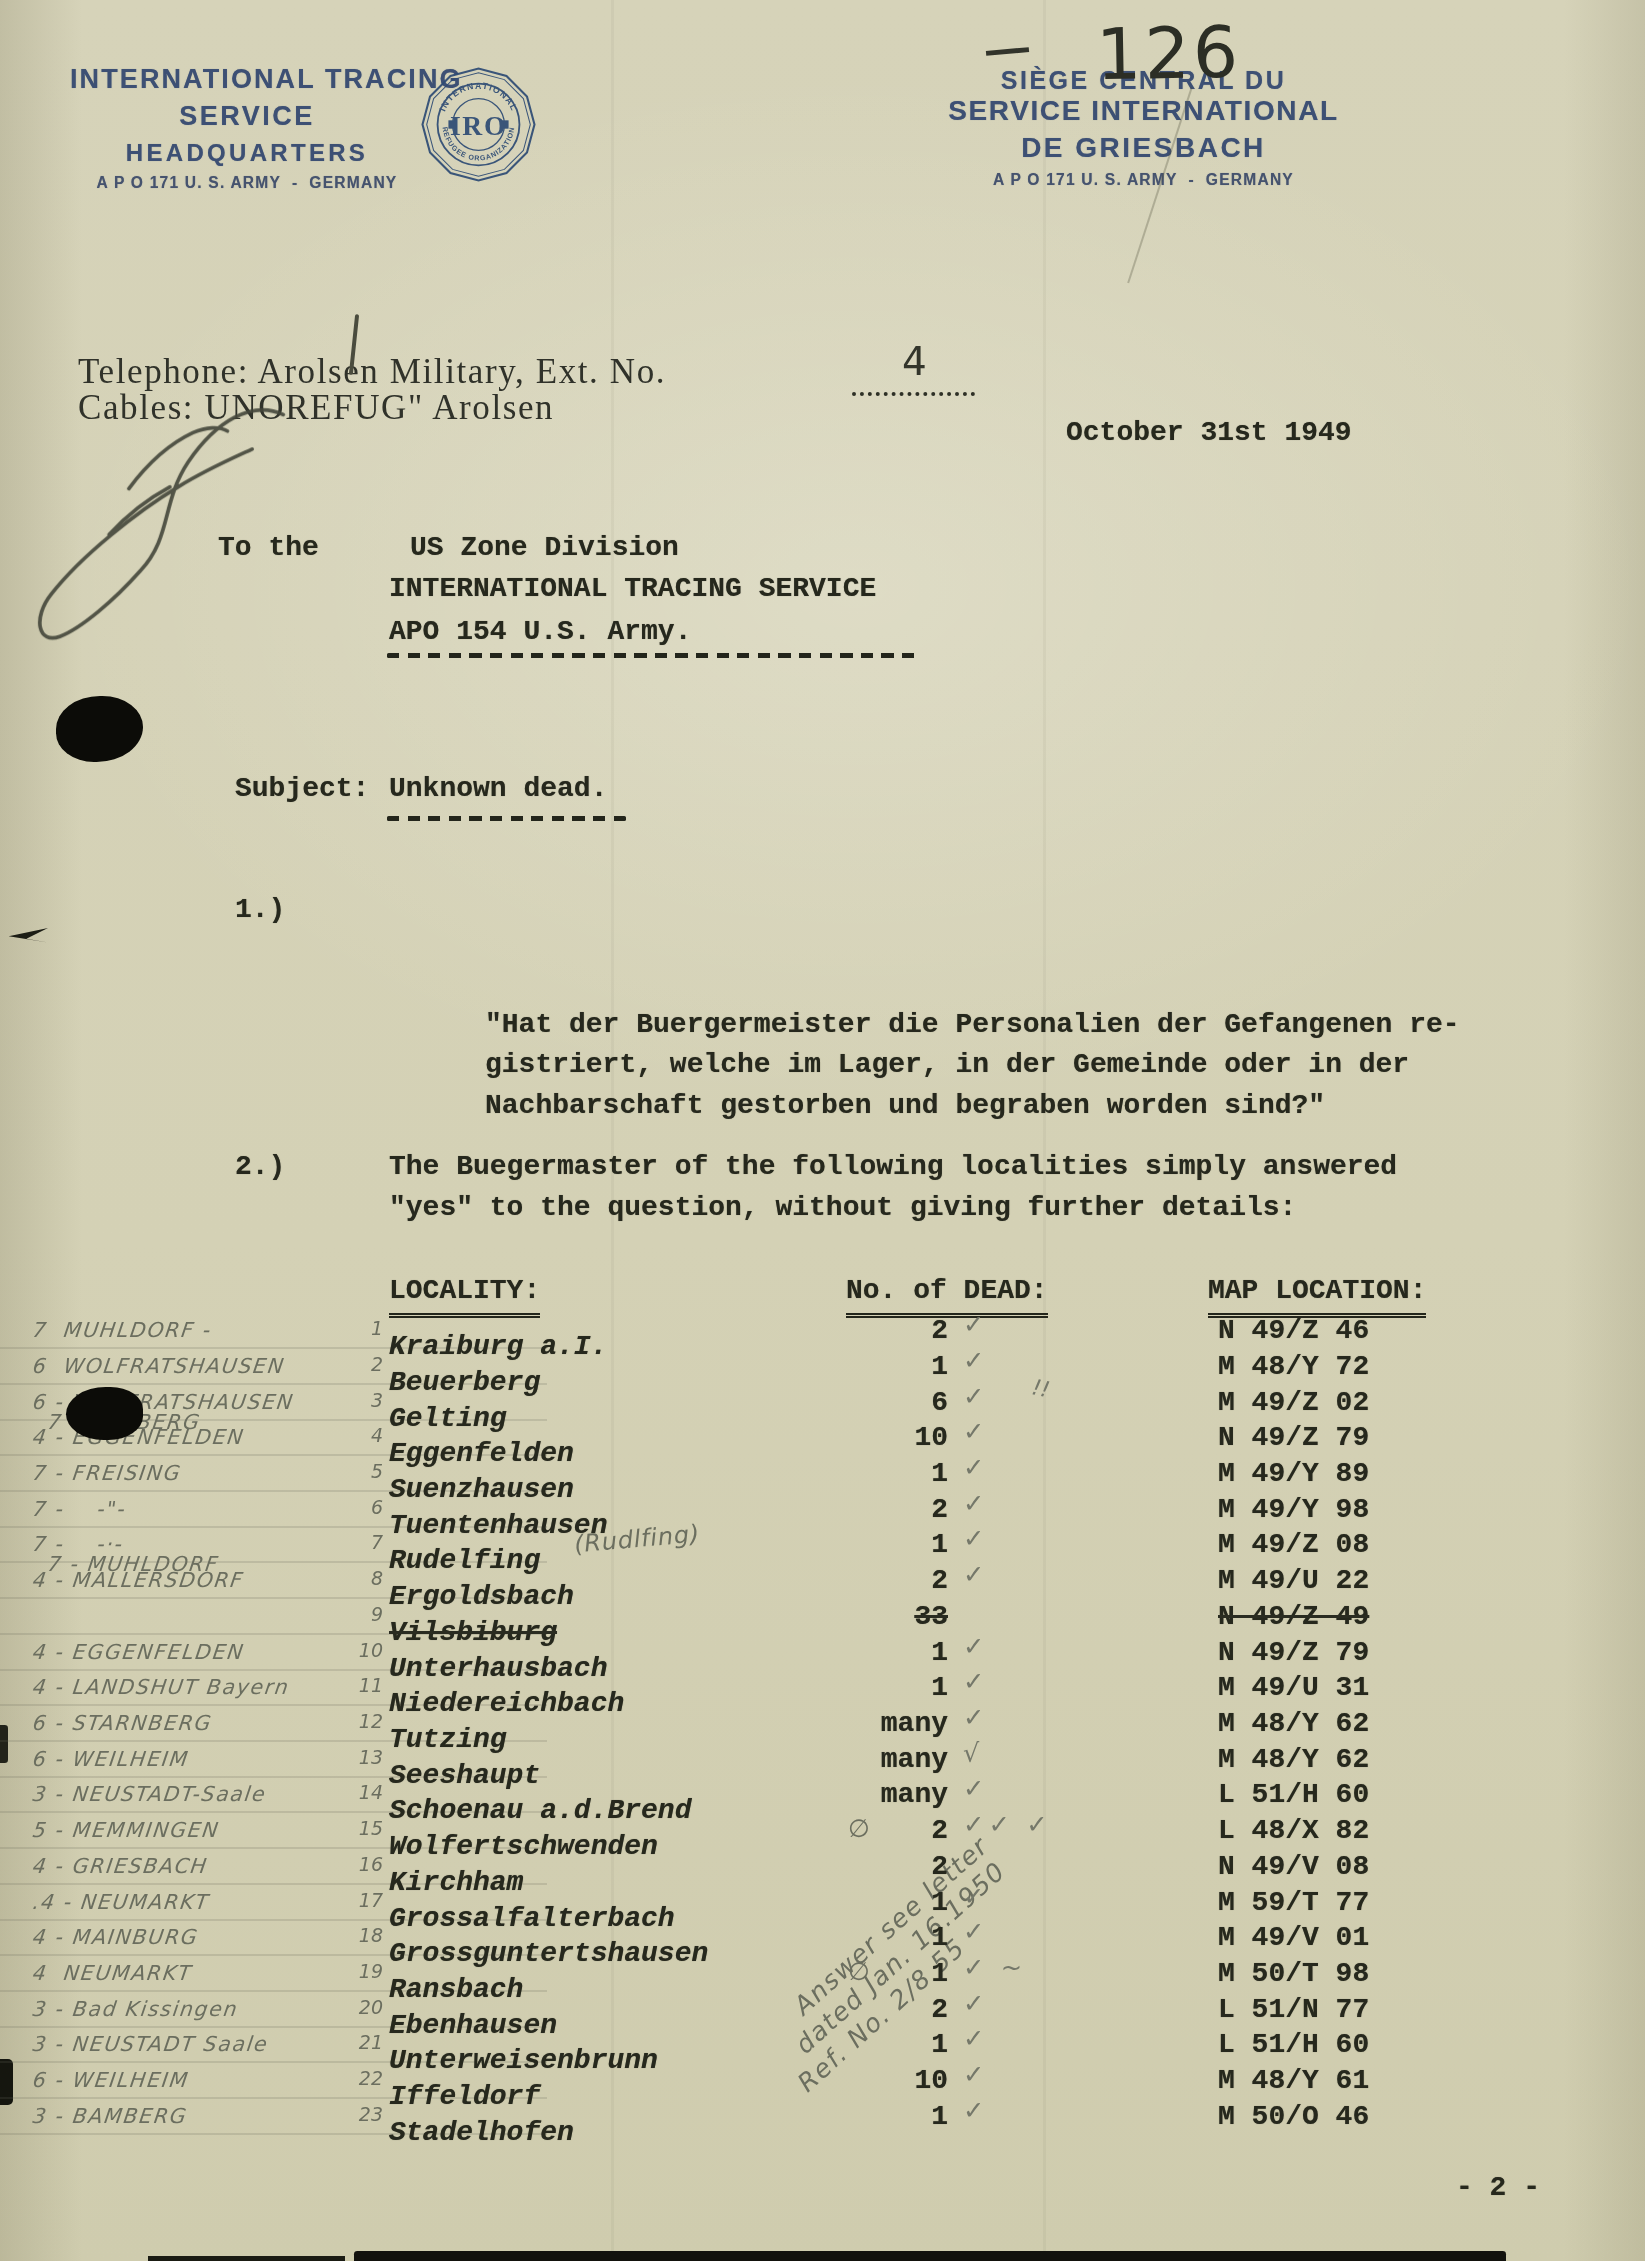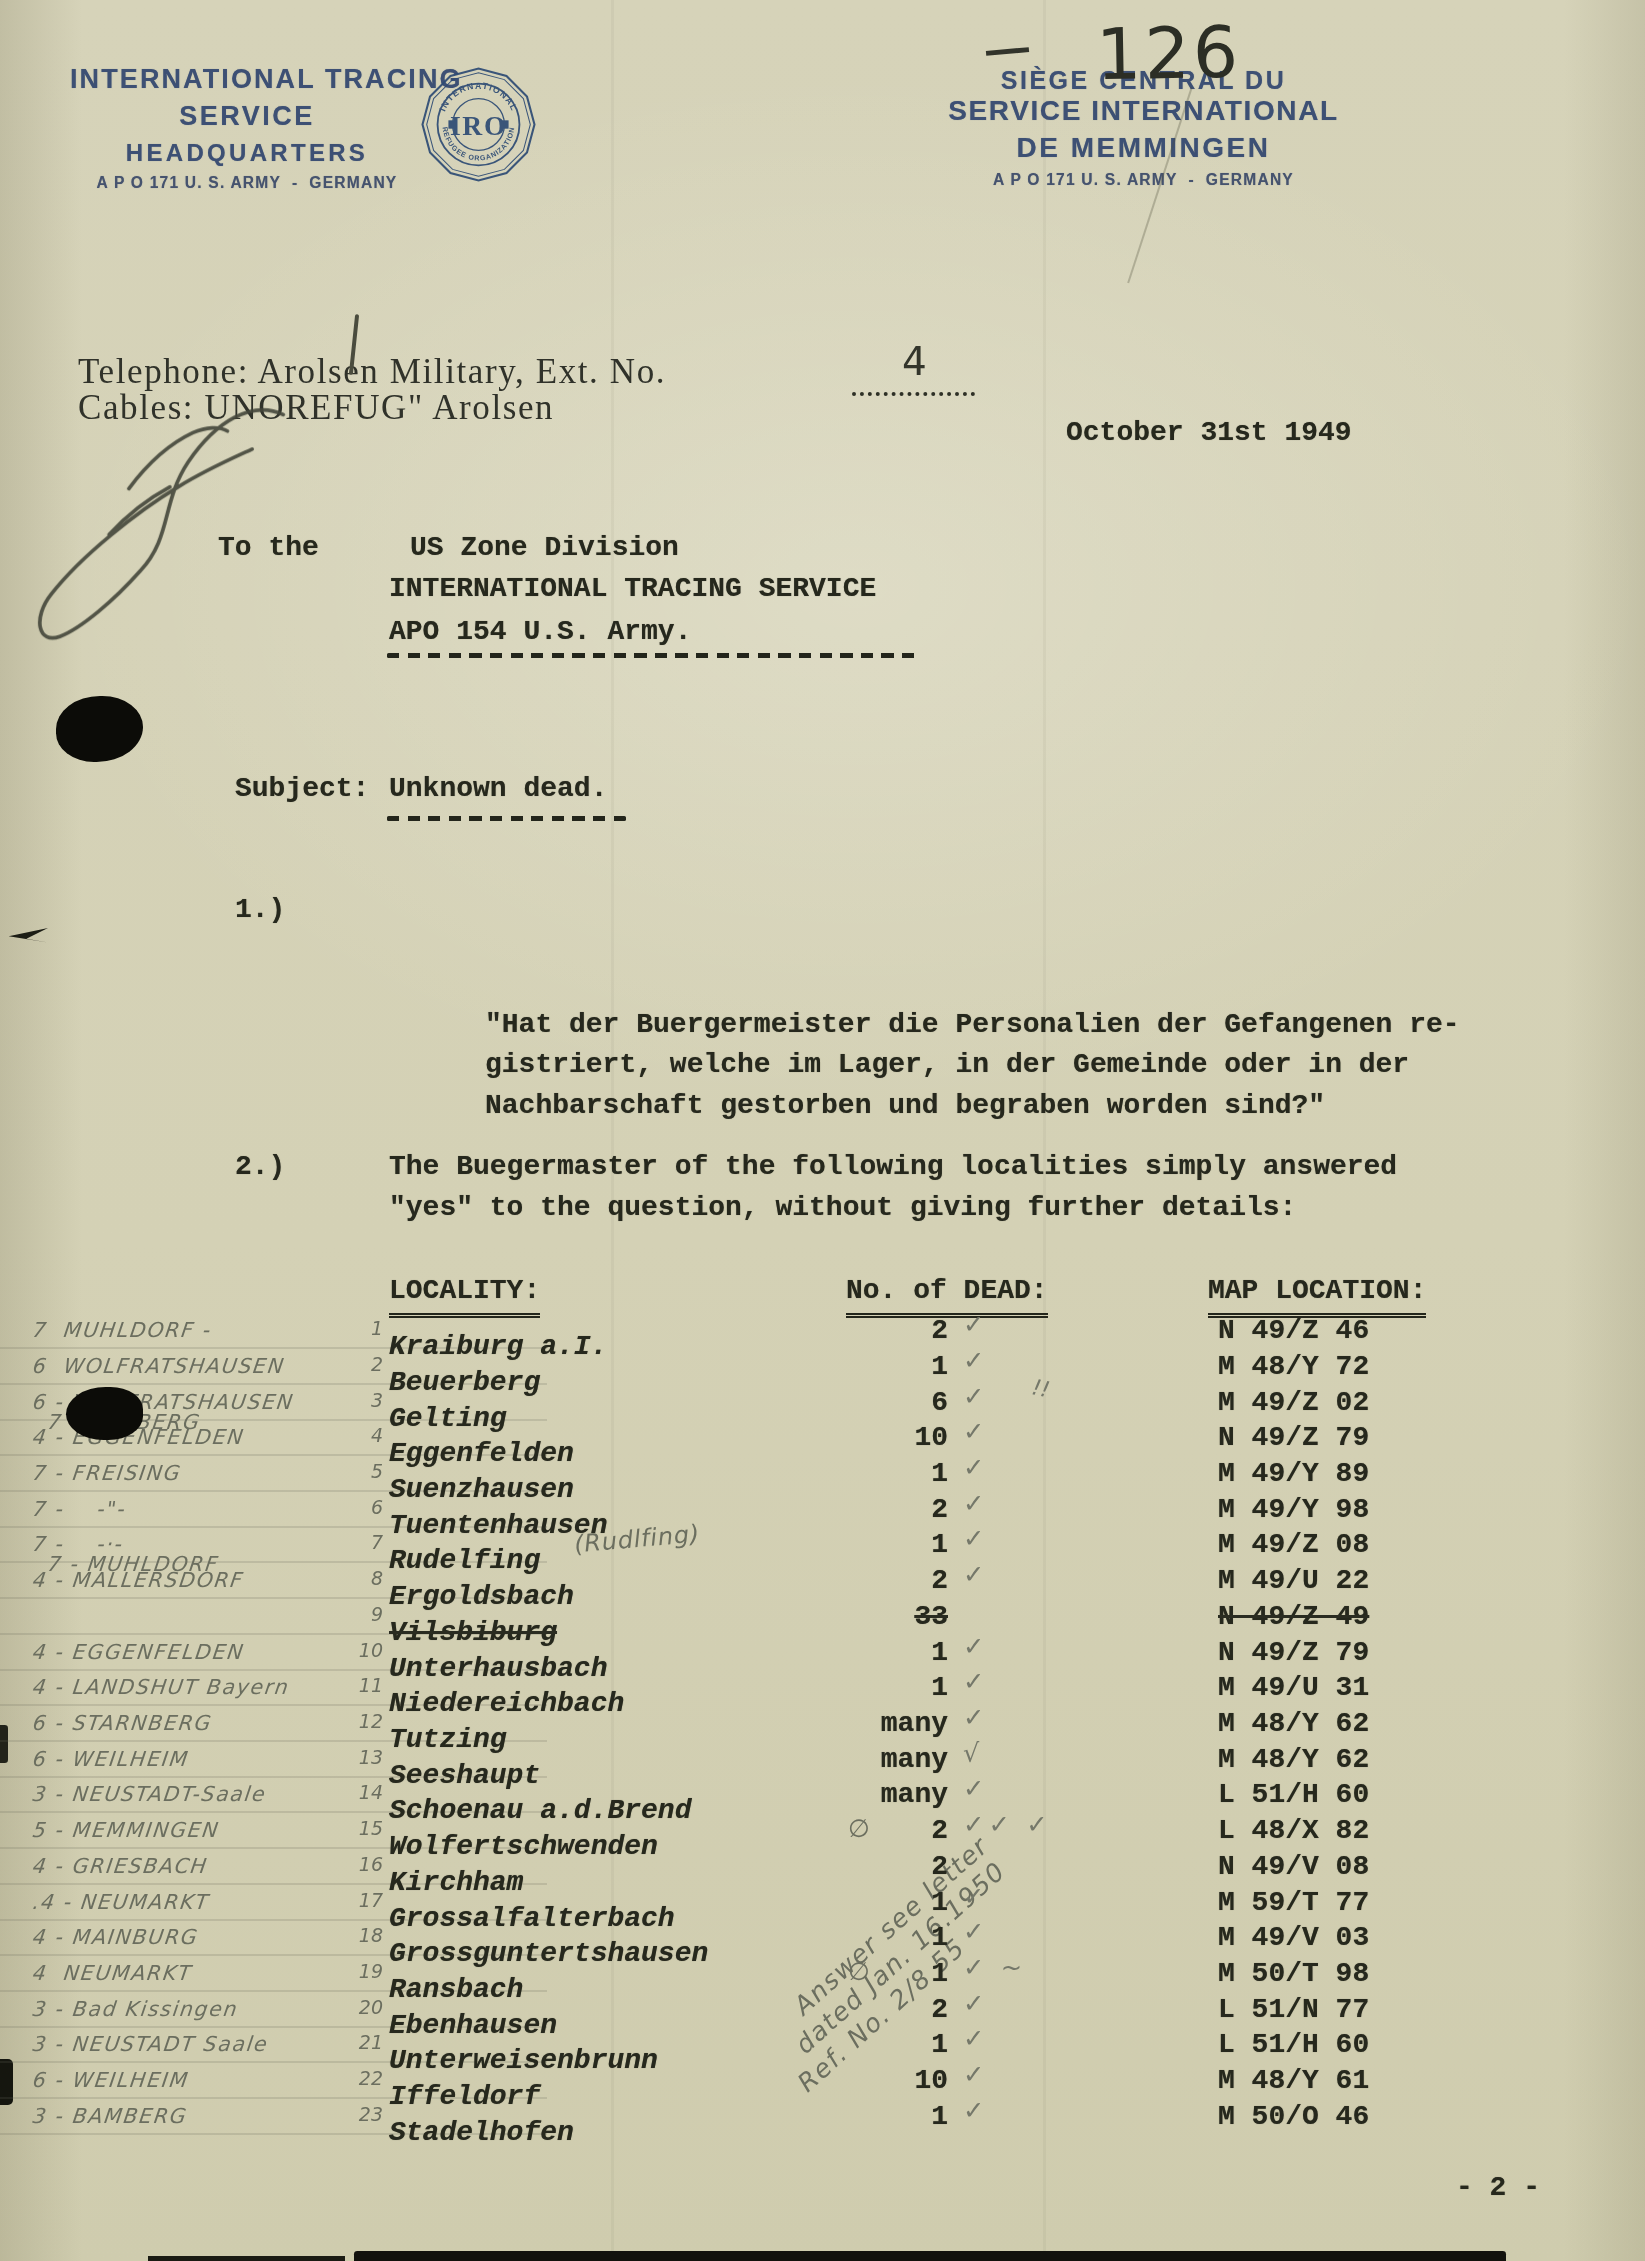--- a/index.html
+++ b/index.html
@@ -68,21 +68,21 @@
       <textPath href="#sealBot" startOffset="50%" text-anchor="middle">REFUGEE ORGANIZATION</textPath>
     </text>
     <rect x="-36" y="-5" width="10" height="10" fill="#2d4b74"></rect>
     <rect x="26" y="-5" width="10" height="10" fill="#2d4b74"></rect>
     <text y="12" text-anchor="middle" font-size="33" font-weight="bold" fill="#2d4b74" font-family="Liberation Serif, serif" letter-spacing="2">IRO</text>
   </svg>
 
   <div class="abs" style="left:913px;top:66px;width:461px">
     <div class="lh" style="font-size:25px;letter-spacing:2.5px">SIÈGE CENTRAL DU</div>
     <div class="lh" style="font-size:28px;letter-spacing:1.6px;">SERVICE INTERNATIONAL</div>
-    <div class="lh" style="font-size:28px;letter-spacing:2.5px;margin-top:5px">DE MEMMINGEN</div>
+    <div class="lh" style="font-size:28px;letter-spacing:2.5px;margin-top:5px">DE GRIESBACH</div>
     <div class="lh" style="font-size:15.6px;letter-spacing:1.2px;margin-top:7.4px;color:#46536e">A P O 171 U. S. ARMY  -  GERMANY</div>
   </div>
 
   <div class="abs" style="left:986px;top:49px;width:43px;height:5px;background:#32342b;transform:rotate(-5deg)"></div>
   <div class="abs" style="left:1096px;top:11.5px;font-family:'DejaVu Sans',sans-serif;font-size:71px;color:#2c2e25;letter-spacing:3.3px;transform:rotate(-1deg)">126</div>
   <div class="abs" style="left:1159px;top:82px;width:1.6px;height:206px;background:rgba(80,80,60,.30);transform:rotate(18deg)"></div>
 
   <div class="serifp abs" style="left:78px;top:352px">Telephone: Arolsen Military, Ext. No.</div>
   <div class="abs" style="left:852px;top:392px;width:123px;border-bottom:4.1px dotted #2e3026"></div>
   <div class="abs pencil" style="left:902px;top:339px;font-size:39px;color:#33352b;font-style:normal">4</div>
@@ -350,21 +350,21 @@
     <div class="trow" style="top: 1921px;">
     <div class="guide"></div>
     <span class="margin pencil">4 - MAINBURG</span>
 
     <span class="rownum pencil">18</span>
     <span class="loc typed">Grossguntertshausen</span>
 
     <span class="dead typed">1</span>
     <span class="chk pencil">✓</span>
 
-    <span class="map typed">M 49/V 03</span>
+    <span class="map typed">M 49/V 01</span>
   </div>
     <div class="trow" style="top: 1957px;">
     <div class="guide"></div>
     <span class="margin pencil">4  NEUMARKT</span>
 
     <span class="rownum pencil">19</span>
     <span class="loc typed">Ransbach</span>
 
     <span class="pre pencil">∅</span>
     <span class="dead typed">1</span>

